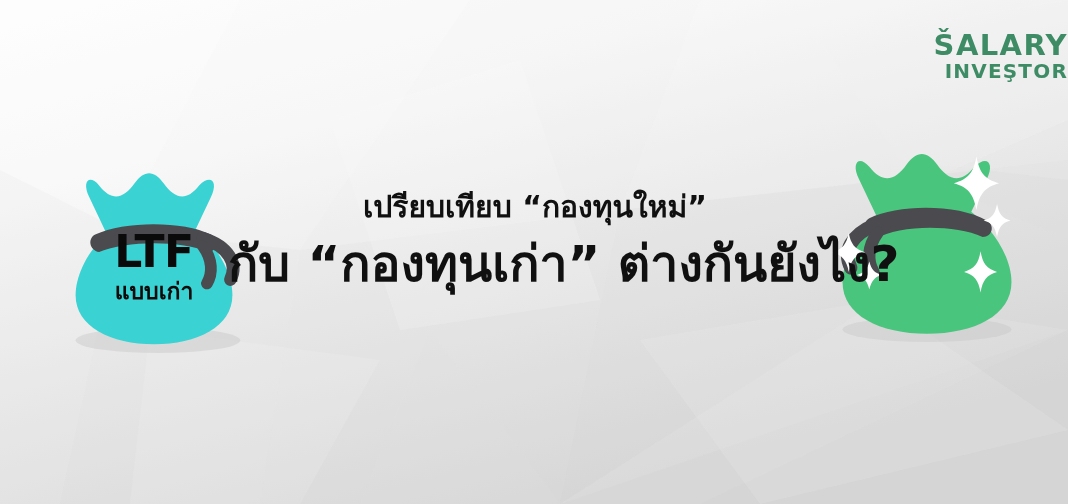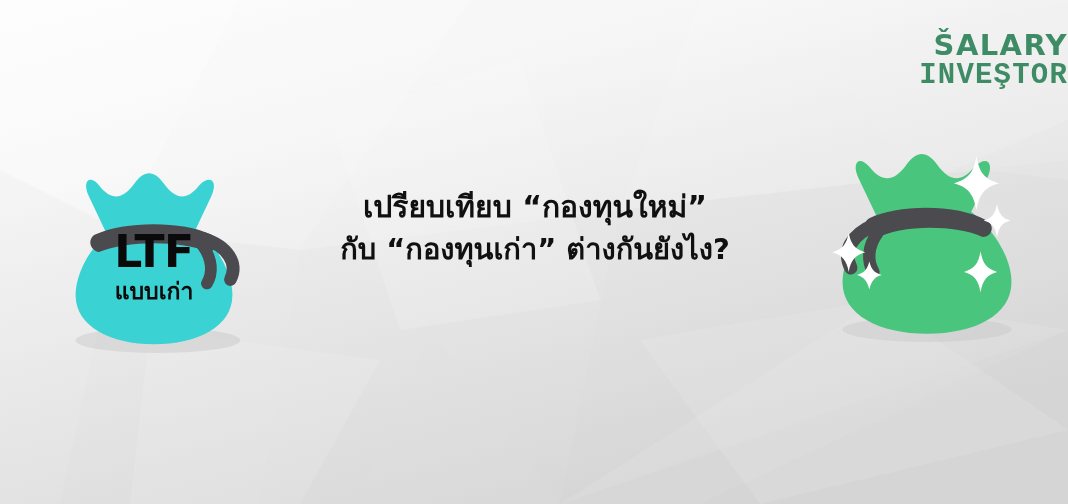--- a/index.html
+++ b/index.html
@@ -46,23 +46,22 @@
   }
   .logo-line {
     display: block;
     color: #3e8c65;
     font-family: "DejaVu Sans", "Liberation Sans", sans-serif;
     font-weight: 700;
     font-size: 29px;
     letter-spacing: 1.4px;
   }
   .logo-line.line2 {
-    font-size: 29px;
+    font-size: 20px;
     letter-spacing: 1.2px;
-    font-family: Liberation Mono, monospace;
   }
 
   
   .headline {
     position: absolute;
     left: 228px;
     top: 186px;
     width: 614px;
     text-align: center;
     z-index: 7;
@@ -71,21 +70,21 @@
     display: block;
     color: #101010;
     font-family: "DejaVu Sans", "Liberation Sans", sans-serif;
     font-weight: 700;
     font-size: 43px;
     line-height: 1.42;
     white-space: nowrap;
     letter-spacing: 0px;
   }
   .headline-line.l1 { font-size: 30px; }
-  .headline-line.l2 { font-size: 29px; }
+  .headline-line.l2 { font-size: 50px; }
 
   
   .bag {
     position: absolute;
     z-index: 5;
   }
   .bag-ltf {
     left: 56px;
     top: 158px;
     width: 196px;

